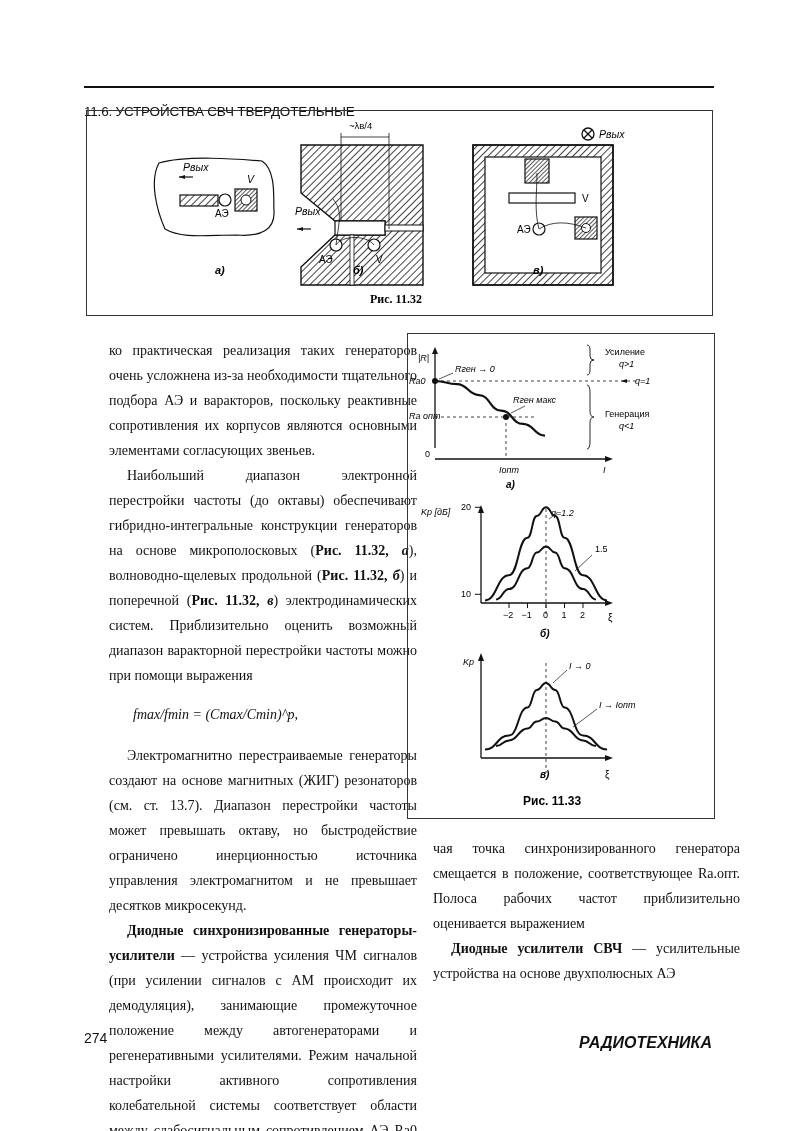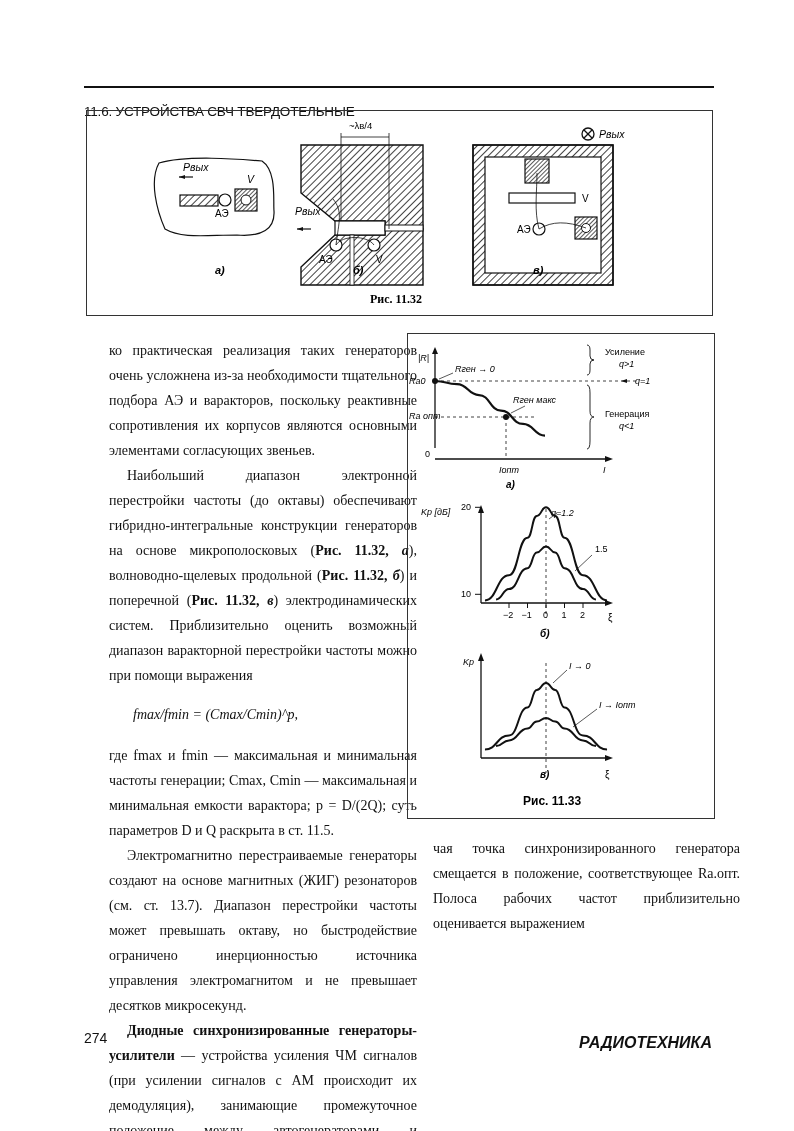--- a/index.html
+++ b/index.html
@@ -95,21 +95,20 @@
       <text x="446" y="163" font-size="11" font-weight="bold" font-style="italic">в)</text>
     </g>
     <text x="283" y="192" class="cap" font-family="Liberation Serif, serif" font-weight="bold" font-size="12">Рис. 11.32</text>
   </svg>
 </div>
 
 <div class="col" style="left:84px; top:338px; width:308px;">
   <p>ко практическая реализация таких генераторов очень усложнена из-за необходимости тщательного подбора АЭ и варакторов, поскольку реактивные сопротивления их корпусов являются основными элементами согласующих звеньев.</p>
   <p class="ind"><span>Наибольший диапазон электронной перестройки частоты (до октавы) обеспечивают гибридно-интегральные конструкции генераторов на основе микрополосковых (</span><b>Рис. 11.32,</b> <b class="i">а</b><span>), волноводно-щелевых продольной (</span><b>Рис. 11.32,</b> <b class="i">б</b><span>) и поперечной (</span><b>Рис. 11.32,</b> <b class="i">в</b><span>) электродинамических систем. Приблизительно оценить возможный диапазон варакторной перестройки частоты можно при помощи выражения</span></p>
   <p class="formula">fmax/fmin = (Cmax/Cmin)^p,</p>
-  <p>где fmax и fmin — максимальная и минимальная частоты генерации; Cmax, Cmin — максимальная и минимальная емкости варактора; p = D/(2Q); суть параметров D и Q раскрыта в ст. 11.5.</p>
   <p class="ind">Электромагнитно перестраиваемые генераторы создают на основе магнитных (ЖИГ) резонаторов (см. ст. 13.7). Диапазон перестройки частоты может превышать октаву, но быстродействие ограничено инерционностью источника управления электромагнитом и не превышает десятков микросекунд.</p>
   <p class="ind"><b>Диодные синхронизированные генераторы-усилители</b><span> — устройства усиления ЧМ сигналов (при усилении сигналов с АМ происходит их демодуляция), занимающие промежуточное положение между автогенераторами и регенеративными усилителями. Режим начальной настройки активного сопротивления колебательной системы соответствует области между слабосигнальным сопротивлением АЭ Ra0 и сопротивлением при максимальной мощности Ra.опт (</span><b>Рис. 11.33,</b> <b class="i">а</b><span>). При поступлении входного синхронизирующего сигнала рабо-</span></p>
 </div>
 
 <div class="fig2box"></div>
 <svg id="fig33" style="position:absolute; left:407px; top:333px;" width="308" height="486" viewBox="0 0 308 486">
 
   <g>
     <line x1="28" y1="115" x2="28" y2="18" stroke="#111" stroke-width="1.3"></line>
     <path d="M28,14 l-3,7 h6 z" fill="#111"></path>
@@ -187,16 +186,17 @@
     <line x1="190" y1="376" x2="166" y2="394" stroke="#111" stroke-width="0.7"></line>
     <text x="133" y="445" font-size="10" font-weight="bold" font-style="italic">в)</text>
   <path d="M77.95,416.5 C89.975,416.5 89.975,402.5 102,402.5 C111.25,402.5 111.25,374.5 120.5,374.5 C125.125,374.5 125.125,357 129.75,357 C134.375,357 134.375,350 139,350 C143.625,350 143.625,357 148.25,357 C152.875,357 152.875,374.5 157.5,374.5 C166.75,374.5 166.75,402.5 176,402.5 C188.025,402.5 188.025,416.5 200.05,416.5" fill="none" stroke="#111" stroke-width="2"></path>
       <path d="M89.05,413 C95.525,413 95.525,407.4 102,407.4 C111.25,407.4 111.25,395.5 120.5,395.5 C125.125,395.5 125.125,388.5 129.75,388.5 C134.375,388.5 134.375,385 139,385 C143.625,385 143.625,388.5 148.25,388.5 C152.875,388.5 152.875,395.5 157.5,395.5 C166.75,395.5 166.75,407.4 176,407.4 C182.475,407.4 182.475,413 188.95,413" fill="none" stroke="#111" stroke-width="2"></path>
     </g>
   <text x="116" y="472" font-family="Liberation Serif, serif" font-weight="bold" font-size="12">Рис. 11.33</text>
 </svg>
 
 <div class="col" style="left:408px; top:836px; width:307px;">
   <p>чая точка синхронизированного генератора смещается в положение, соответствующее Ra.опт. Полоса рабочих частот приблизительно оценивается выражением</p>
+  <p class="ind"><b>Диодные усилители СВЧ</b><span> — усилительные устройства на основе двухполюсных АЭ</span></p>
 </div>
 
 <div class="footer-num">274</div>
 <div class="footer-title">РАДИОТЕХНИКА</div>
 
 </body></html>

